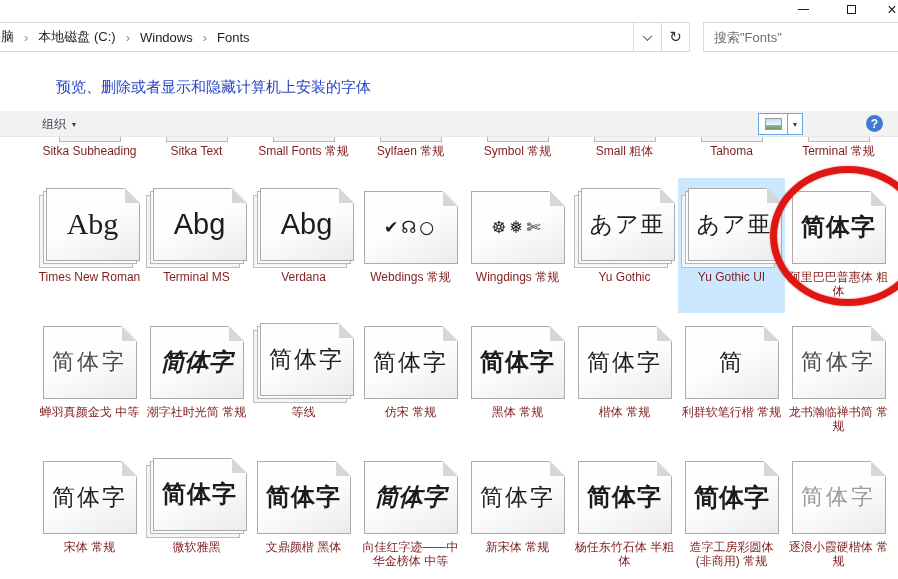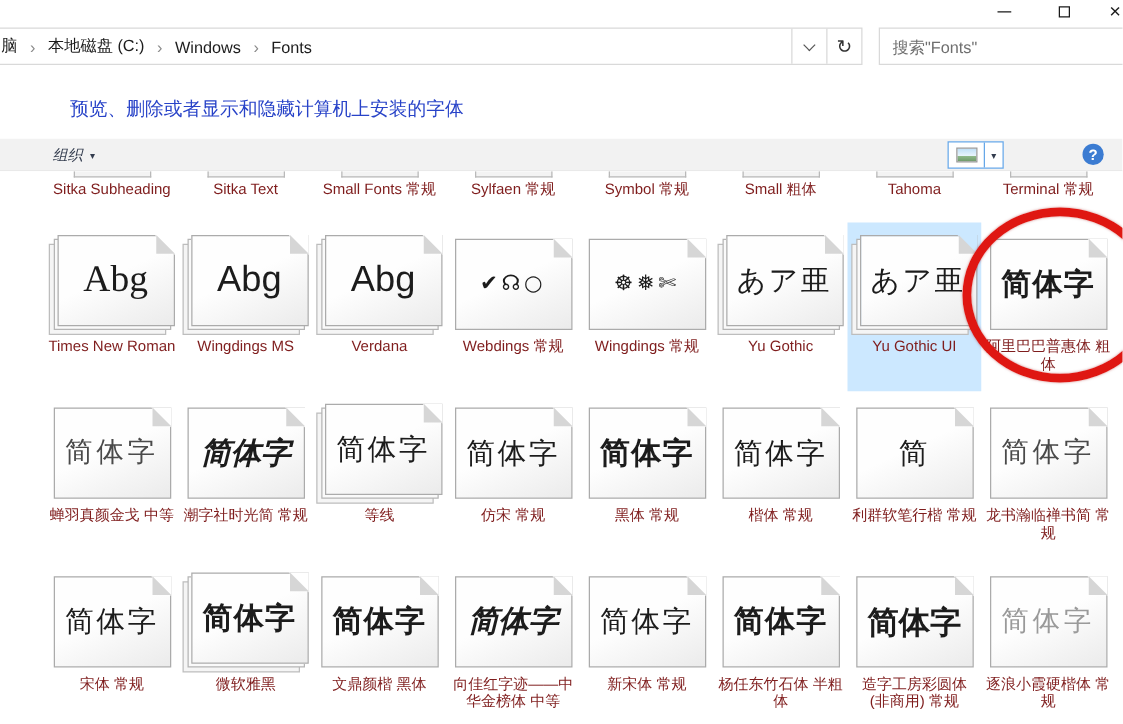--- a/index.html
+++ b/index.html
@@ -30,21 +30,21 @@
   .mag { position:relative; width:16px; height:16px; margin-right:10px; flex:0 0 auto; }
   .mag::before { content:""; position:absolute; top:1px; right:1px; width:9px; height:9px; border:2px solid #5d5d5d; border-radius:50%; }
   .mag::after { content:""; position:absolute; left:2px; bottom:2px; width:6px; height:2px; background:#5d5d5d; transform:rotate(45deg); }
 
   
   .pageheader { position:absolute; top:56px; left:0; width:898px; height:55px; background:#fff; }
   .pageheader .desc { position:absolute; left:56px; top:22px; font-size:15px; color:#2843c8; }
 
   
   .cmdbar { position:absolute; top:111px; left:0; width:898px; height:26px; background:#f2f2f2; border-bottom:1px solid #e9e9e9; }
-  .organize { position:absolute; left:42px; top:5px; display:flex; align-items:center; gap:6px; font-size:12px; color:#333c4e; cursor:default;font-style:italic; }
+  .organize { position:absolute; left:42px; top:5px; display:flex; align-items:center; gap:6px; font-size:12px; color:#333c4e; cursor:default; }
   .caret { font-size:8px; color:#333c4e; }
   .viewbtn { position:absolute; left:758px; top:2px; height:22px; display:flex; border:1px solid #66a7e8; background:#fff; }
   .viewbtn .pic { width:28px; display:flex; align-items:center; justify-content:center; }
   .thumb { width:17px; height:12px; border:1px solid #9a9a9a; background:linear-gradient(180deg,#bfe0f7 0%,#e8f4fc 55%,#8fb98a 60%,#6f9a6b 100%); }
   .viewbtn .arrow { width:15px; display:flex; align-items:center; justify-content:center; border-left:1px solid #66a7e8; }
   .helpbtn { position:absolute; left:866px; top:4px; width:17px; height:17px; border-radius:50%; background:#3c7cd2; color:#fff; font-size:12px; font-weight:bold; display:flex; align-items:center; justify-content:center; }
 
   
   .content { position:absolute; top:137px; left:0; width:898px; height:442px; background:#fff; overflow:hidden; }
   .grid-row { display:flex; padding-left:36px; }
@@ -195,21 +195,21 @@
     </div>
     <div class="label">Times New Roman</div>
   </div>
 
   <div class="cell">
     <div class="icon-zone">
       <div class="page stacked">
             <span class="glyph g-sans">Abg</span>
           </div>
     </div>
-    <div class="label">Wingdings MS</div>
+    <div class="label">Terminal MS</div>
   </div>
 
   <div class="cell">
     <div class="icon-zone">
       <div class="page stacked">
             <span class="glyph g-sans">Abg</span>
           </div>
     </div>
     <div class="label">Verdana</div>
   </div>

